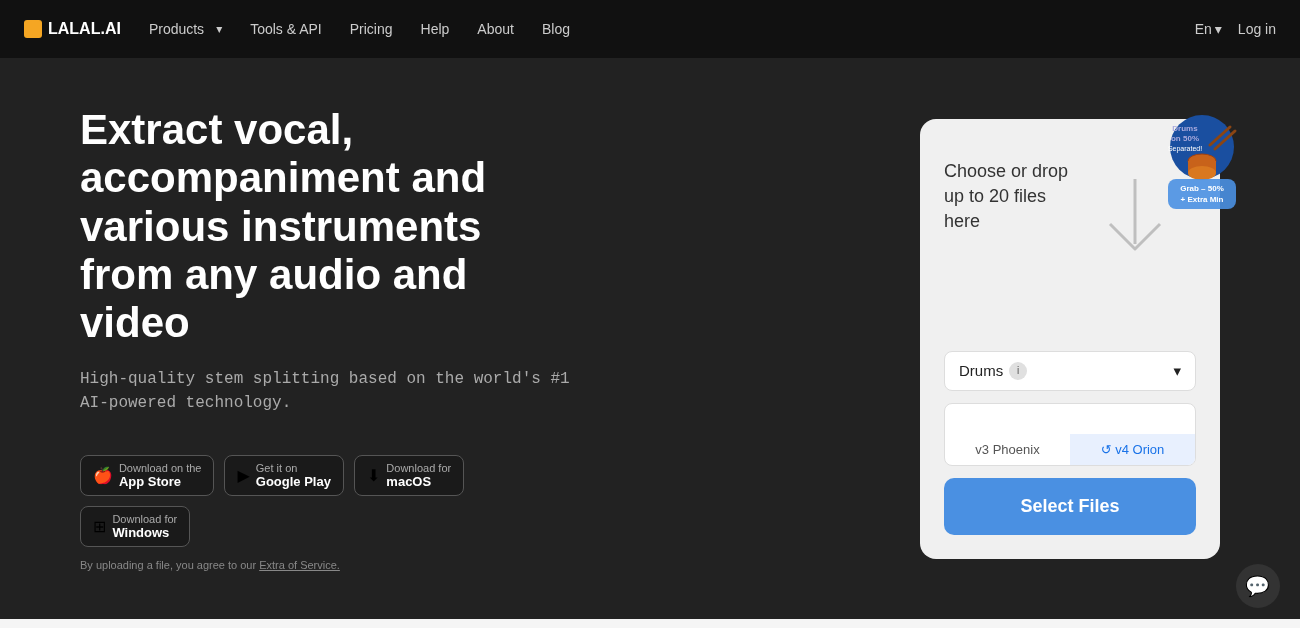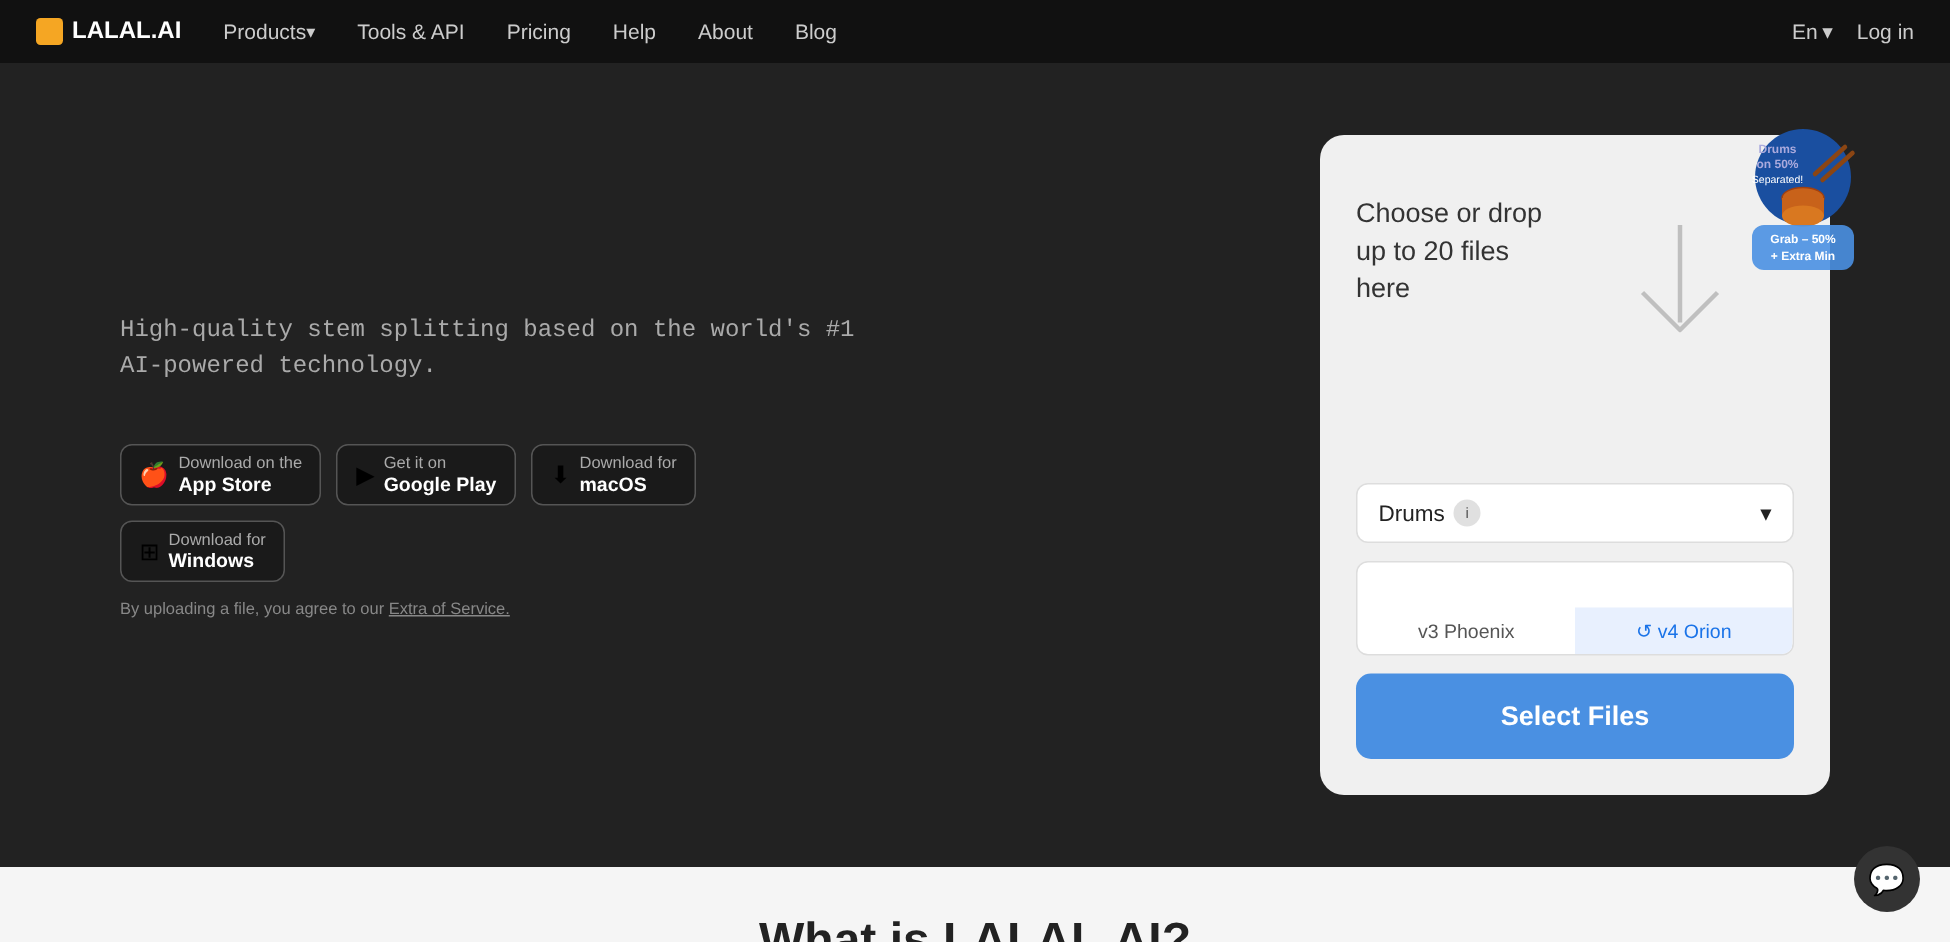--- a/index.html
+++ b/index.html
@@ -4,21 +4,21 @@
   <style>
     * { margin: 0; padding: 0; box-sizing: border-box; }
     body { font-family: -apple-system, BlinkMacSystemFont, 'Segoe UI', sans-serif; background: #1a1a1a; width: 1300px; height: 628px; overflow: hidden; }
 
     
     .navbar {
       background: #111;
       display: flex;
       align-items: center;
       padding: 0 24px;
-      height: 42px;
+      height: 58px;
       gap: 28px;
     }
     .nav-logo {
       display: flex;
       align-items: center;
       gap: 6px;
       color: #fff;
       font-weight: 700;
       font-size: 16px;
       text-decoration: none;
@@ -38,21 +38,21 @@
     }
     .nav-link {
       color: #ccc;
       font-size: 14px;
       text-decoration: none;
       cursor: pointer;
     }
     .nav-link-dropdown {
       display: flex;
       align-items: center;
-      gap: 0;
+      gap: 12px;
       color: #ccc;
       font-size: 14px;
       cursor: pointer;
     }
     .nav-right {
       display: flex;
       align-items: center;
       gap: 16px;
     }
     .nav-lang {
@@ -136,21 +136,21 @@
     }
     .upload-disclaimer a {
       color: #888;
       text-decoration: underline;
     }
 
     
     .upload-card {
       background: #f0f0f0;
       border-radius: 16px;
-      width: 340px;
+      width: 300px;
       min-height: 440px;
       padding: 24px;
       position: relative;
       display: flex;
       flex-direction: column;
       align-items: center;
     }
     .drop-zone {
       width: 100%;
       flex: 1;
@@ -317,20 +317,21 @@
       <span>En</span>
       <span>▾</span>
     </span>
     <span class="nav-login">Log in</span>
   </div>
 </nav>
 
 <div class="main-section">
 
   <div class="left-content">
+    <h1 class="hero-title">Extract vocal, accompaniment and various instruments from any audio and video</h1>
     <p class="hero-subtitle">High-quality stem splitting based on the world's #1 AI-powered technology.</p>
     <div class="app-badges">
       <div class="badge">
         <span class="badge-icon">🍎</span>
         <div class="badge-text">
           <span class="badge-small">Download on the</span>
           <span class="badge-name">App Store</span>
         </div>
       </div>
       <div class="badge">

